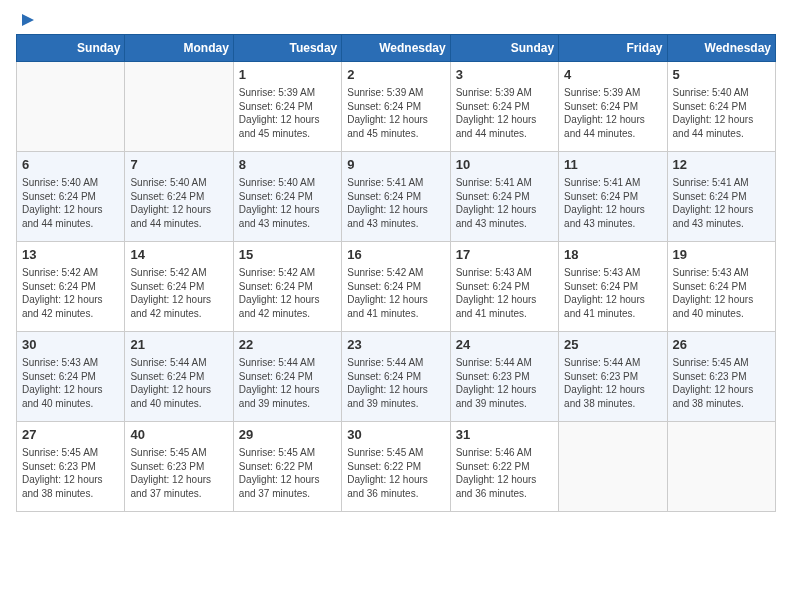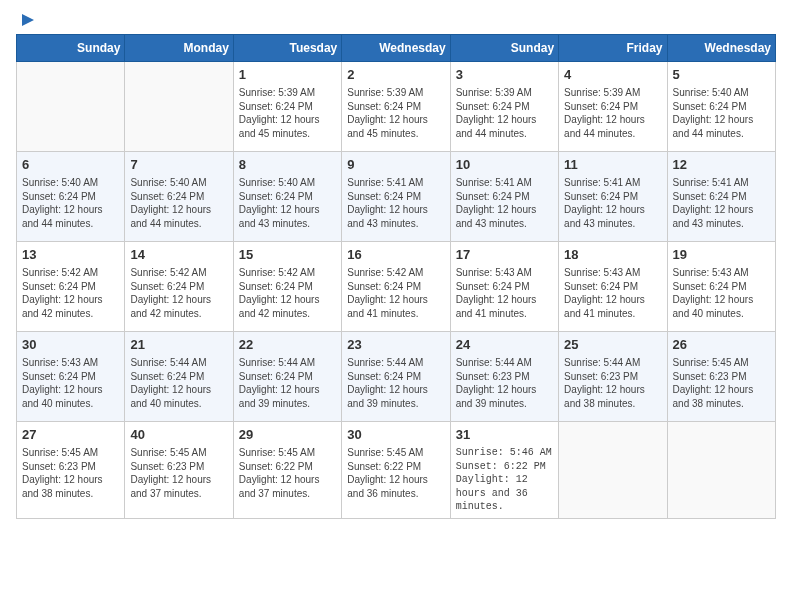--- a/index.html
+++ b/index.html
@@ -310,21 +310,21 @@
 Daylight: 12 hours and 37 minutes.</div>
         </td>
         <td>
           <span class="day-number">30</span>
           <div class="day-info" style="white-space: pre-line;">Sunrise: 5:45 AM
 Sunset: 6:22 PM
 Daylight: 12 hours and 36 minutes.</div>
         </td>
         <td>
           <span class="day-number">31</span>
-          <div class="day-info" style="white-space: pre-line; font-family: Liberation Mono, monospace;">Sunrise: 5:46 AM
+          <div class="day-info" style="white-space: pre-line;">Sunrise: 5:46 AM
 Sunset: 6:22 PM
 Daylight: 12 hours and 36 minutes.</div>
         </td>
         <td class="empty"></td>
         <td class="empty"></td>
       </tr>
     </tbody>
 </table>
 
 </body></html>

